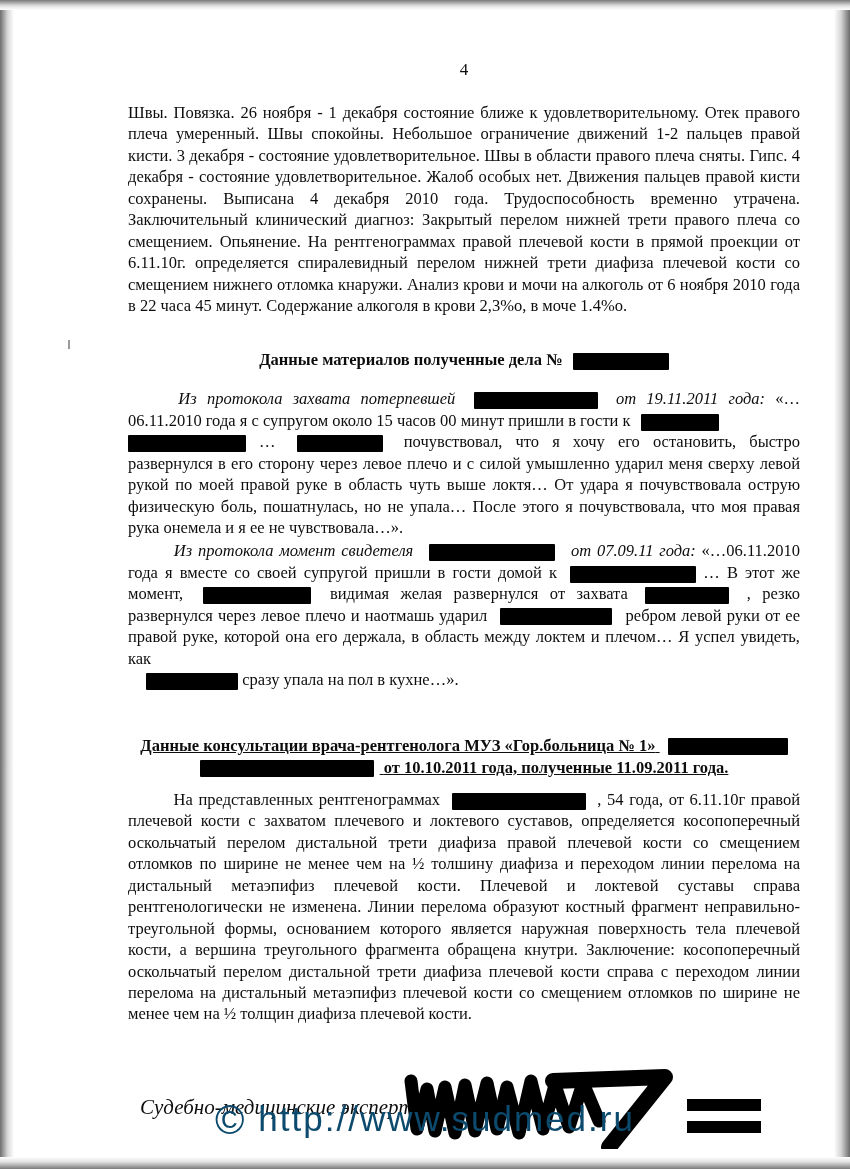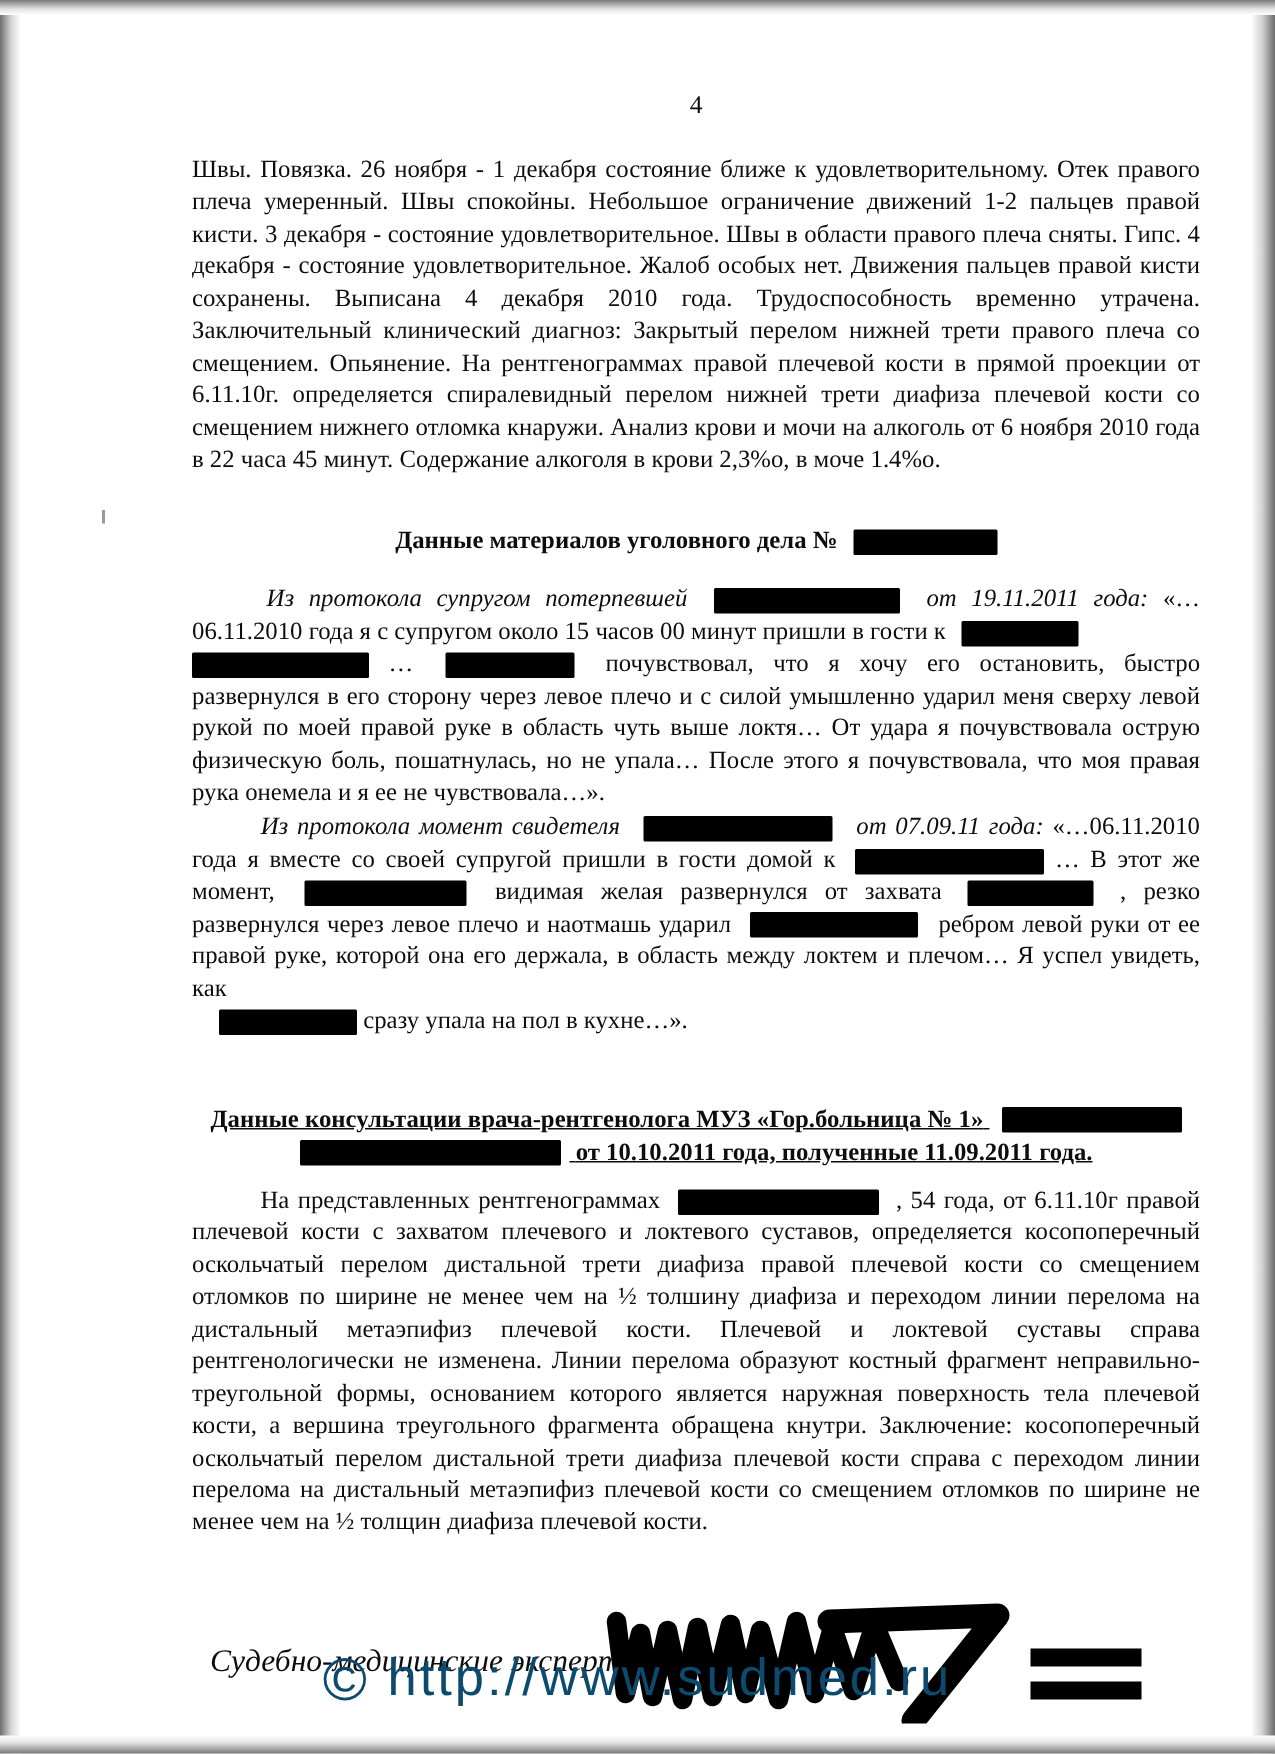--- a/index.html
+++ b/index.html
@@ -143,27 +143,27 @@
   <div class="scan-edge-bottom"></div>
   <div class="speck" style="left:68px; top:340px;"></div>
 
   <div class="content">
 
     <div class="page-number">4</div>
 
     <p class="body-text">Швы. Повязка. 26 ноября - 1 декабря состояние ближе к удовлетворительному. Отек правого плеча умеренный. Швы спокойны. Небольшое ограничение движений 1-2 пальцев правой кисти. 3 декабря - состояние удовлетворительное. Швы в области правого плеча сняты. Гипс. 4 декабря - состояние удовлетворительное. Жалоб особых нет. Движения пальцев правой кисти сохранены. Выписана 4 декабря 2010 года. Трудоспособность временно утрачена. Заключительный клинический диагноз: Закрытый перелом нижней трети правого плеча со смещением. Опьянение. На рентгенограммах правой плечевой кости в прямой проекции от 6.11.10г. определяется спиралевидный перелом нижней трети диафиза плечевой кости со смещением нижнего отломка кнаружи. Анализ крови и мочи на алкоголь от 6 ноября 2010 года в 22 часа 45 минут. Содержание алкоголя в крови 2,3%о, в моче 1.4%о.</p>
 
     <div class="section-title">
-      <span>Данные материалов уголовного дела №</span>
+      <span>Данные материалов полученные дела №</span>
       <span class="redact tall" style="width:96px; margin-left:6px;"></span>
     </div>
 
     <p class="body-text">
       <span class="indent"></span>
-      <span class="italic">Из протокола супругом потерпевшей</span>
+      <span class="italic">Из протокола захвата потерпевшей</span>
       <span class="redact tall" style="width:124px; margin:0 8px;"></span>
       <span class="italic">от 19.11.2011 года:</span>
       <span>«…06.11.2010 года я с супругом  около 15 часов 00 минут пришли в гости к</span>
       <span class="redact tall" style="width:78px; margin-left:6px;"></span>
       <br>
       <span class="redact tall" style="width:118px;"></span>
       <span>…</span>
       <span class="redact tall" style="width:86px; margin:0 8px;"></span>
       <span>почувствовал, что я хочу его остановить, быстро развернулся в его сторону через левое плечо и с силой умышленно  ударил меня сверху левой рукой по моей правой руке в область чуть выше локтя… От удара я почувствовала острую физическую боль, пошатнулась, но не упала… После этого я почувствовала, что моя правая рука онемела и я ее не чувствовала…».</span>
     </p>

